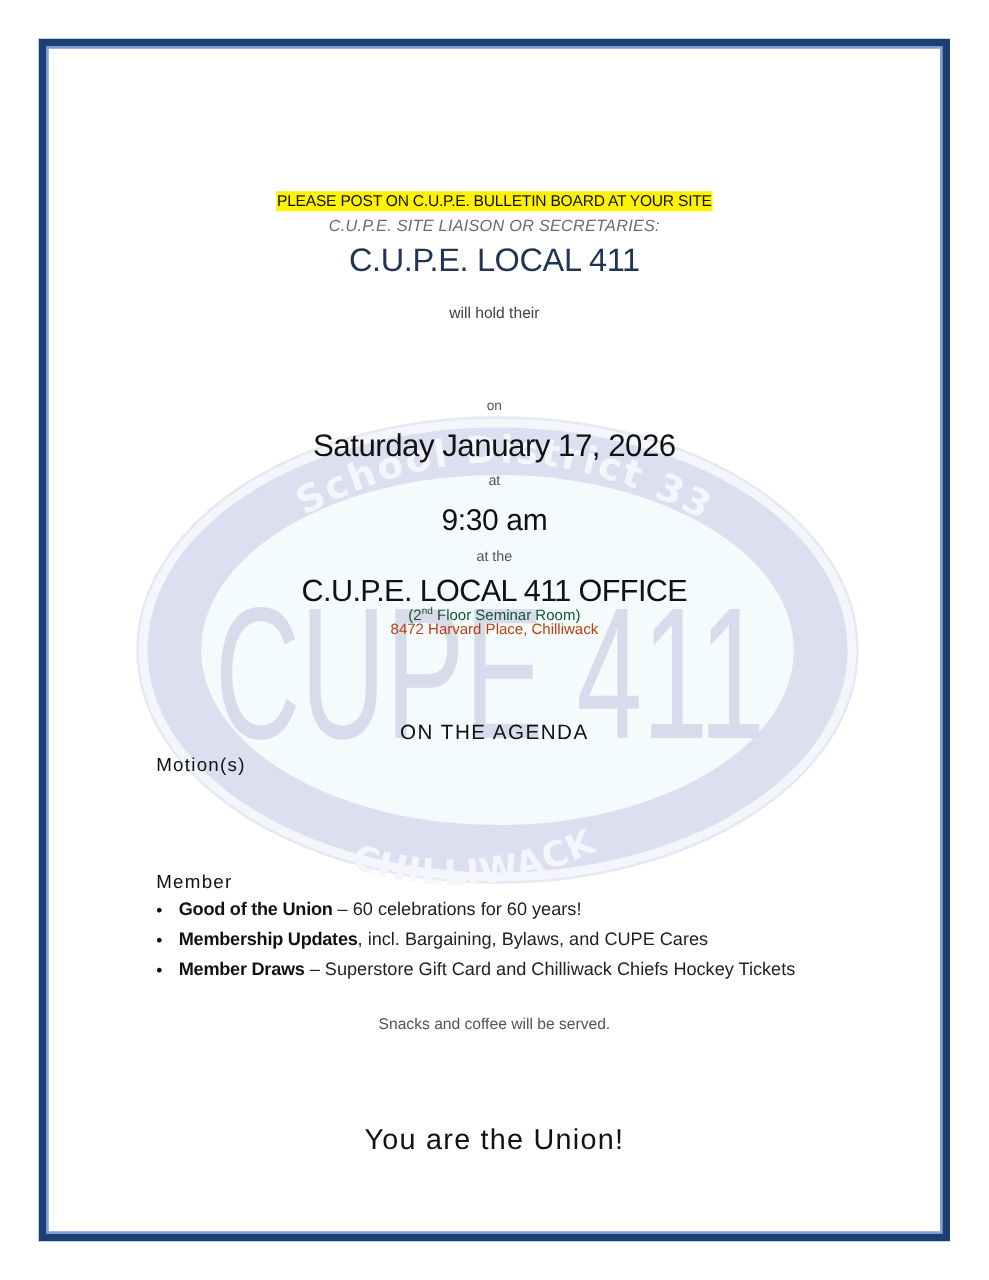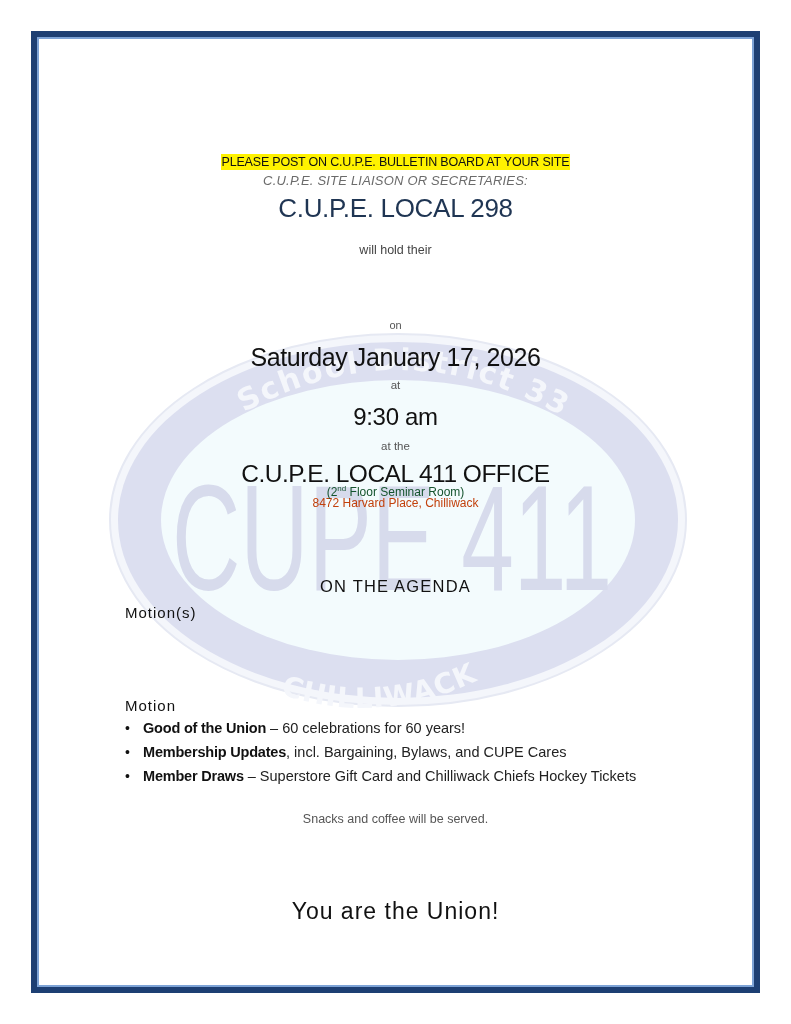--- a/index.html
+++ b/index.html
@@ -69,38 +69,38 @@
   <text font-family="DejaVu Sans, sans-serif" font-weight="bold" font-size="28" fill="#f4f6fb" letter-spacing="1">
     <textPath href="#arcBottom" startOffset="4%">CHILLIWACK</textPath>
   </text>
 </svg>
 
 <div class="content">
   <div class="line liaison">C.U.P.E. SITE LIAISON OR SECRETARIES:</div>
   <div class="line post-notice">
     <span>PLEASE POST ON C.U.P.E. BULLETIN BOARD AT YOUR SITE</span>
   </div>
-  <div class="line org-title">C.U.P.E. LOCAL 298</div>
+  <div class="line org-title">C.U.P.E. LOCAL 411</div>
   <div class="line will-hold">will hold their</div>
   <div class="line on-text">on</div>
   <div class="line date">Saturday January 17, 2026</div>
   <div class="line at-text">at</div>
   <div class="line time">9:30 am</div>
   <div class="line at-the">at the</div>
   <div class="line venue">C.U.P.E. LOCAL 411 OFFICE</div>
   <div class="line address">8472 Harvard Place, Chilliwack</div>
   <div class="line room"><span>(2</span><sup>nd</sup><span> Floor Seminar Room)</span></div>
   <div class="line agenda-heading">ON THE AGENDA</div>
 
   <div class="section motions">
     <div class="section-label">Motion(s)</div>
   </div>
 
   <div class="section other">
-    <div class="section-label">Motion</div>
+    <div class="section-label">Member</div>
     <ul>
       <li><b>Good of the Union</b><span class="rest"> – 60 celebrations for 60 years!</span></li>
       <li><b>Membership Updates</b><span class="rest">, incl. Bargaining, Bylaws, and CUPE Cares</span></li>
       <li><b>Member Draws</b><span class="rest"> – Superstore Gift Card and Chilliwack Chiefs Hockey Tickets</span></li>
     </ul>
   </div>
 
   <div class="line snacks">Snacks and coffee will be served.</div>
   <div class="line slogan">You are the Union!</div>
 </div>

